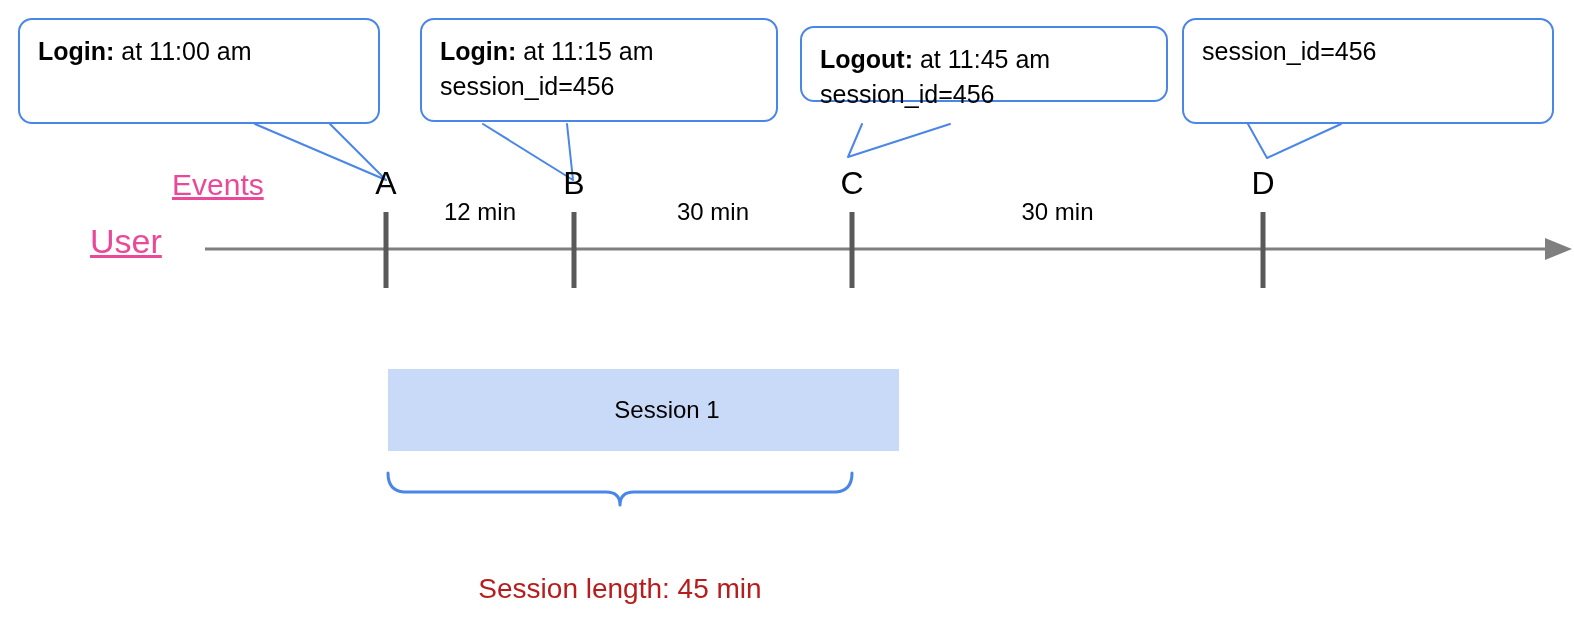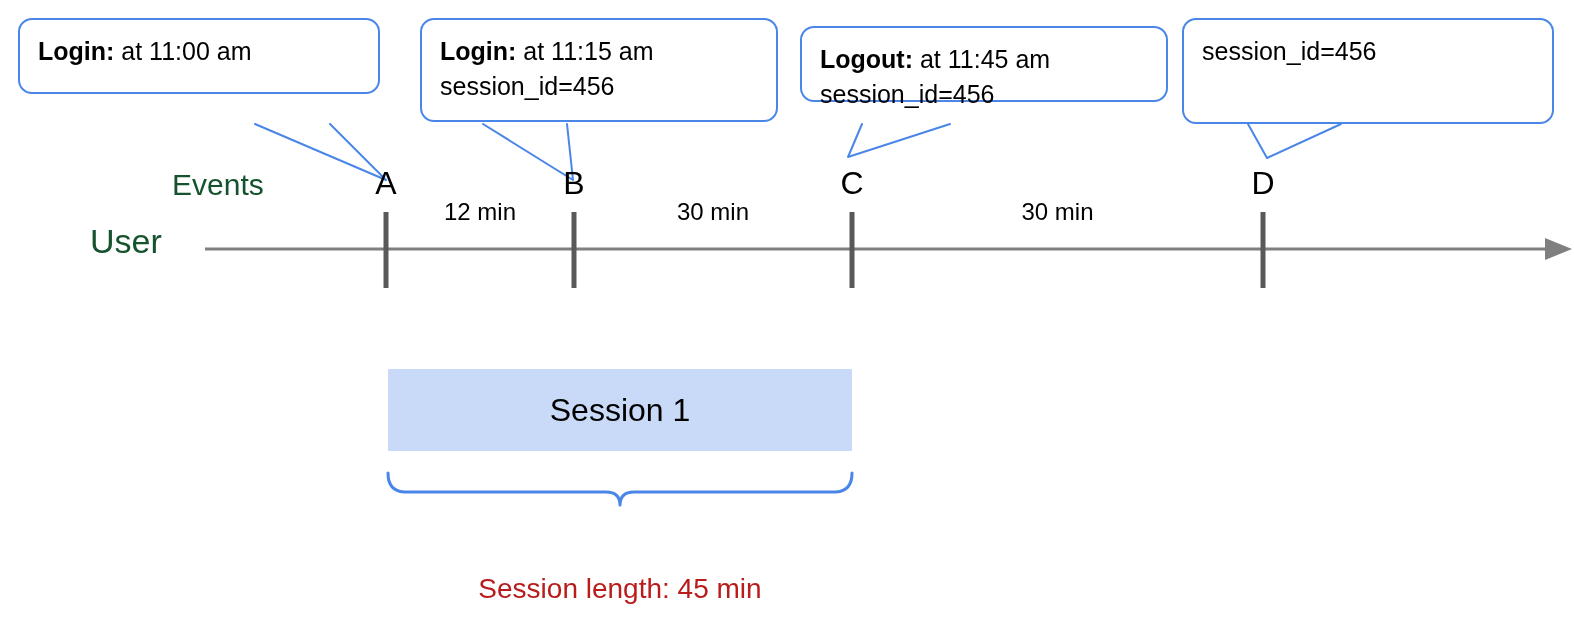--- a/index.html
+++ b/index.html
@@ -44,23 +44,24 @@
     width: 1574px;
     height: 630px;
     z-index: 2;
     pointer-events: none;
   }
 
   
   .lbl {
     position: absolute;
     font-size: 30px;
-    color: #14532d;
+    color: #ec4899;
     white-space: nowrap;
     z-index: 4;
+    text-decoration: underline;
   }
   .lbl-user { font-size: 34px; }
   .tickmark-label {
     position: absolute;
     font-size: 32px;
     color: #000000;
     text-align: center;
     width: 40px;
     z-index: 4;
   }
@@ -77,43 +78,44 @@
   #session-bar {
     position: absolute;
     left: 388px;
     top: 369px;
     width: 464px;
     height: 82px;
     background: #c9daf8;
     display: flex;
     align-items: center;
     justify-content: center;
-    font-size: 32px;
+    font-size: 24px;
     color: #000000;
     z-index: 3;
+    padding-left: 47px;
   }
 
   #session-length {
     position: absolute;
     left: 388px;
     top: 573px;
     width: 464px;
     text-align: center;
     font-size: 28px;
     color: #b91c1c;
     white-space: nowrap;
     z-index: 4;
   }
 </style>
 </head>
 <body>
 
 <div id="stage">
 
-  <div class="callout" style="left:18px;  top:18px;  width:362px; height:76px;">
+  <div class="callout" style="left:18px;  top:18px;  width:362px; height:106px;">
     <span class="ln"><b>Login:</b> <span>at 11:00 am</span></span>
   </div>
 
   <div class="callout" style="left:420px; top:18px;  width:358px; height:104px;">
     <span class="ln"><b>Login:</b> <span>at 11:15 am</span></span>
     <span class="ln">session_id=456</span>
   </div>
 
   <div class="callout" style="left:800px; top:26px;  width:368px; height:76px;">
     <span class="ln"><b>Logout:</b> <span>at 11:45 am</span></span>

